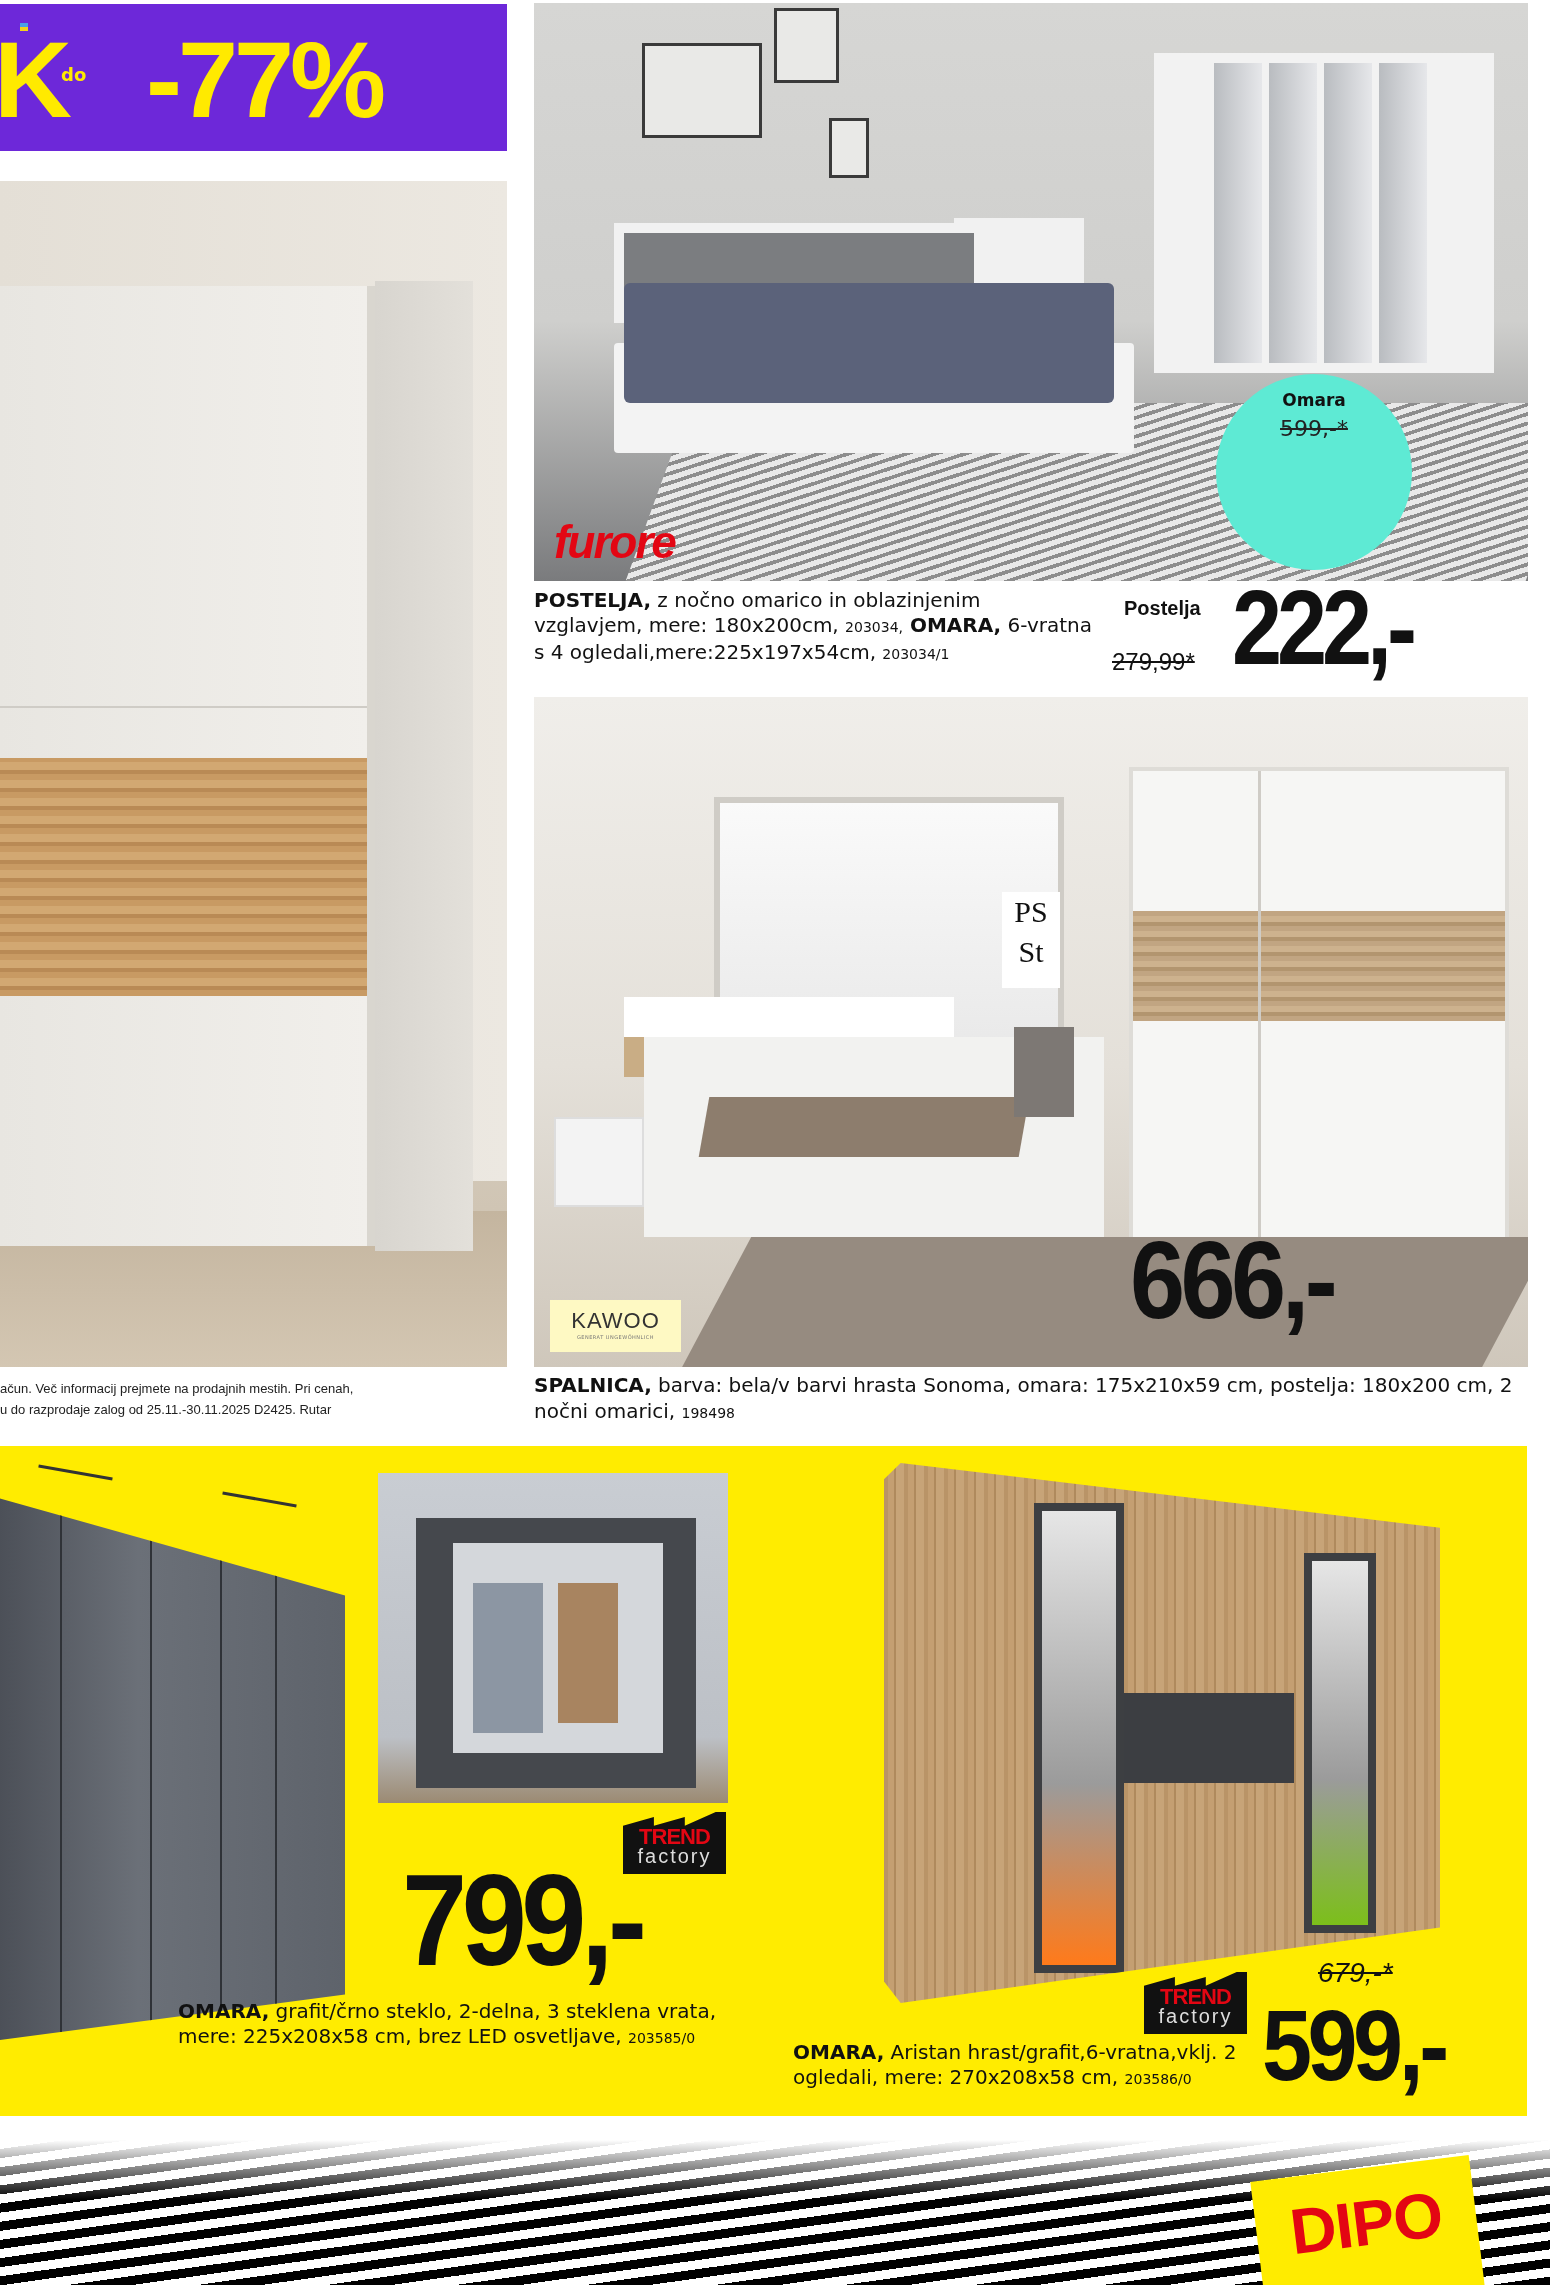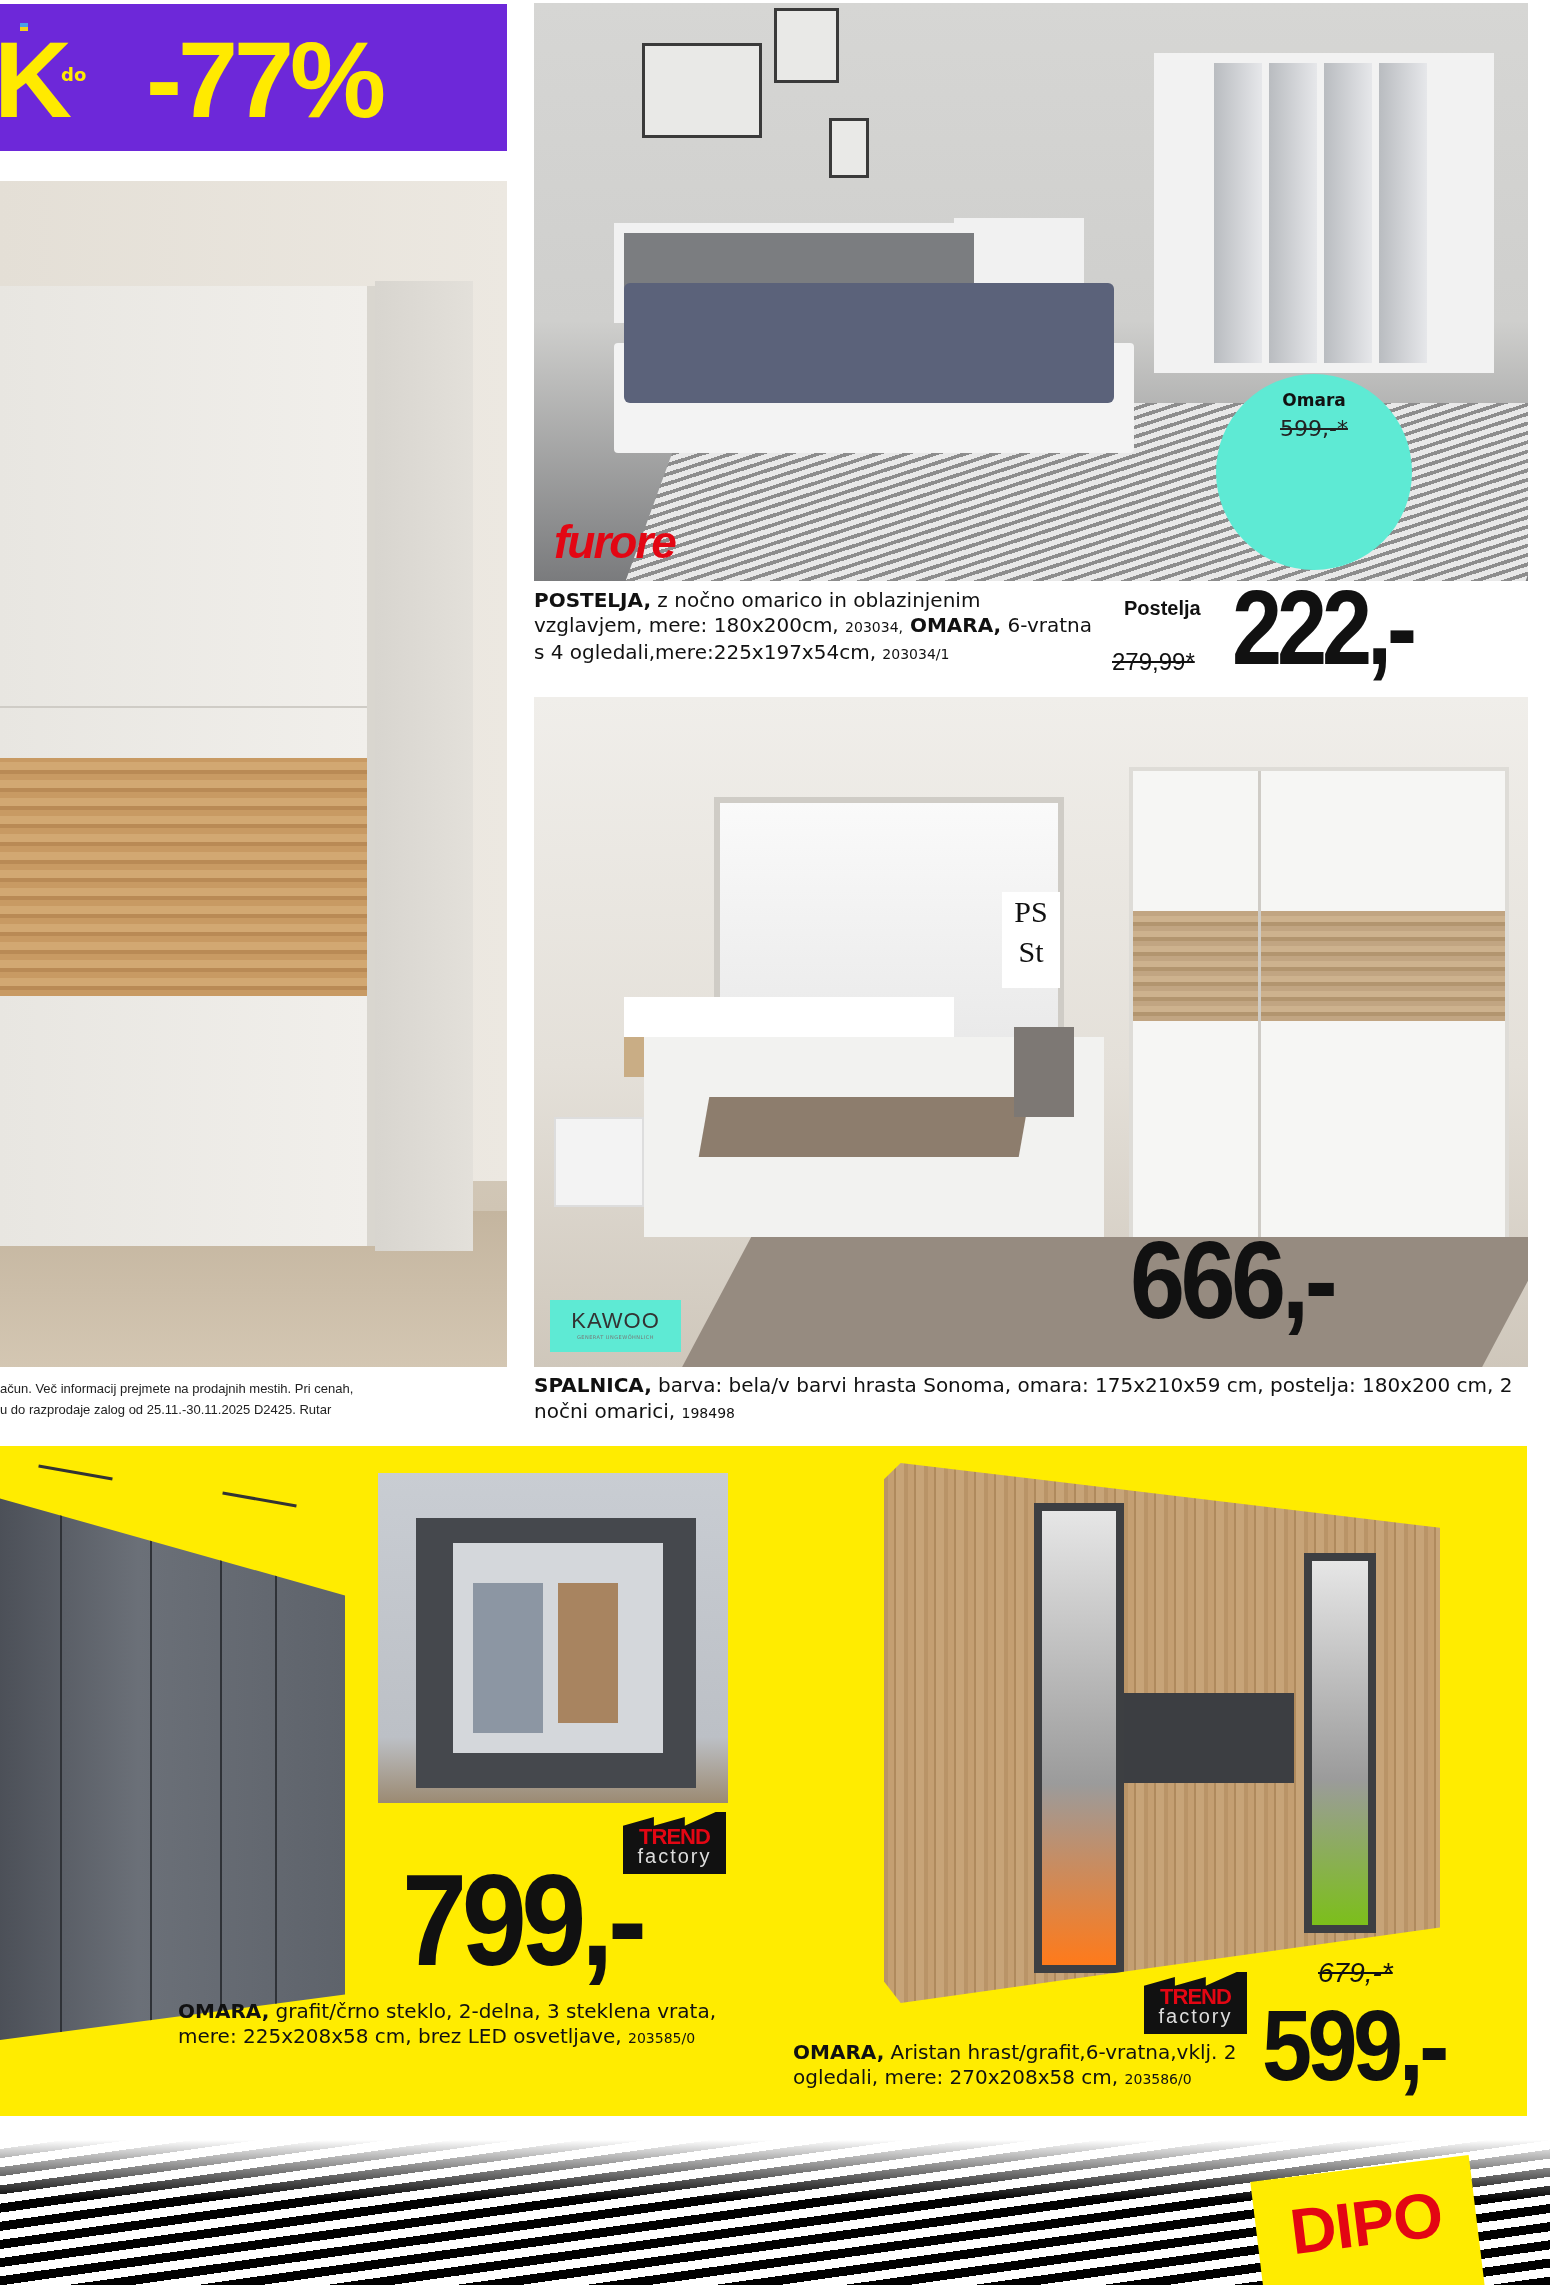--- a/index.html
+++ b/index.html
@@ -53,21 +53,21 @@
   .img-mr .wardrobe2 { position:absolute; left:595px; top:70px; width:380px; height:540px; background:#f6f6f4; border:4px solid #dedcd7; }
   .img-mr .wardrobe2 .oak { position:absolute; left:0; top:140px; width:100%; height:110px; background: repeating-linear-gradient(0deg,#c1a582 0 5px,#b2956f 5px 9px,#cdb28e 9px 15px); }
   .img-mr .wardrobe2 .mid { position:absolute; left:125px; top:0; width:3px; height:100%; background:#cfccc6; }
   .img-mr .bed2 { position:absolute; left:110px; top:340px; width:460px; height:200px; background:#f2f2f0; }
   .img-mr .headboard2 { position:absolute; left:90px; top:300px; width:330px; height:80px; background: linear-gradient(180deg,#fff 50%, #c9ad85 50%); }
   .img-mr .throw { position:absolute; left:170px; top:400px; width:320px; height:60px; background:#8d7d6d; transform: skewX(-10deg); }
   .img-mr .rug2 { position:absolute; left:180px; top:540px; width:800px; height:140px; background:#968b80; transform: skewX(-28deg); }
   .img-mr .nightstand { position:absolute; left:20px; top:420px; width:90px; height:90px; background:#f3f3f3; border:2px solid #ddd; }
   .img-mr .chair { position:absolute; left:480px; top:330px; width:60px; height:90px; background:#7d7874; }
   .img-mr .poster { position:absolute; left:468px; top:195px; width:58px; height:96px; background:#fff; font-family:"Liberation Serif",serif; font-size:30px; line-height:40px; text-align:center; color:#111; }
-  .kawoo { left: 550px; top: 1300px; width: 131px; height: 52px; background:#5eead4; text-align:center; }
+  .kawoo { left: 550px; top: 1300px; width: 131px; height: 52px; background:#fef9c3; text-align:center; }
   .kawoo .t { font-family:"Liberation Sans",sans-serif; font-size:22px; letter-spacing:1px; margin-top:8px; color:#333; }
   .kawoo .s { font-size:5px; color:#777; letter-spacing:0.5px; }
   .price666 { left: 1130px; top: 1225px; font-family:"Liberation Sans",sans-serif; font-weight:700; font-size:110px; letter-spacing:-5px; line-height:1; transform: scaleX(0.9); transform-origin:left; }
 
   .desc2 { left: 534px; top: 1372px; width: 1000px; font-size:20px; line-height:26px; }
   .fineprint { left: 0; top: 1378px; width: 500px; font-size: 13px; line-height: 21px; color:#222; font-family:"Liberation Sans",sans-serif; }
 
   
   .yellow { left: 0; top: 1446px; width: 1527px; height: 670px; background: #ffec00; }
   .wd-dark { left: 0; top: 1470px; width: 345px; height: 570px; background: linear-gradient(90deg,#4c5058,#6b7078 40%,#5e636b); clip-path: polygon(0 5%, 345px 22%, 345px 92%, 0 100%); }

